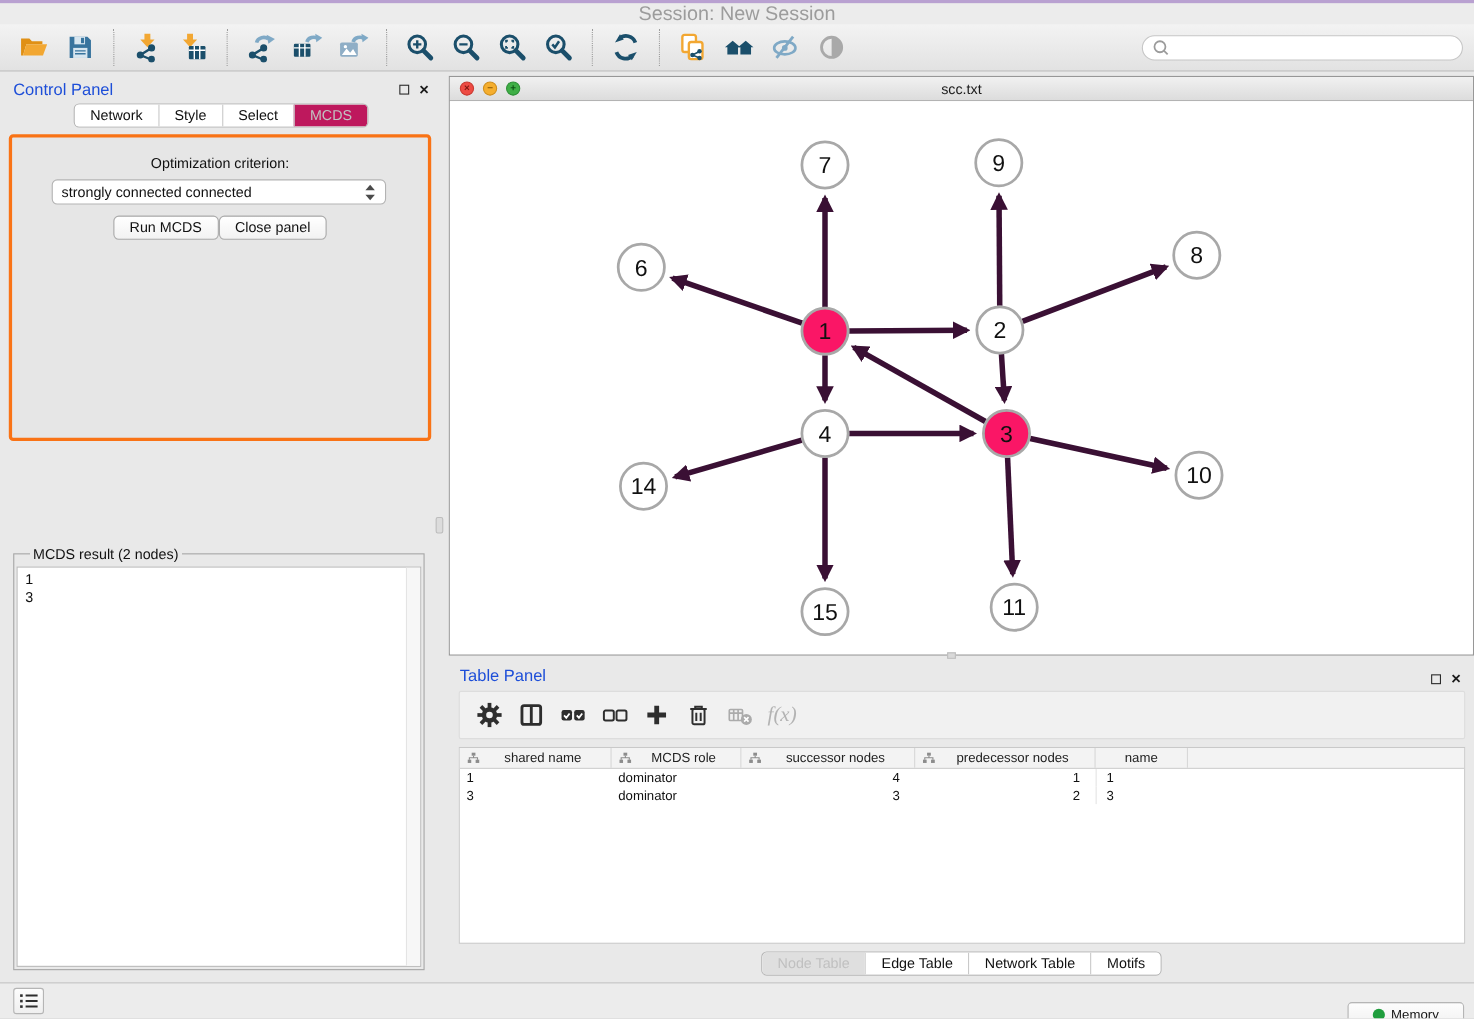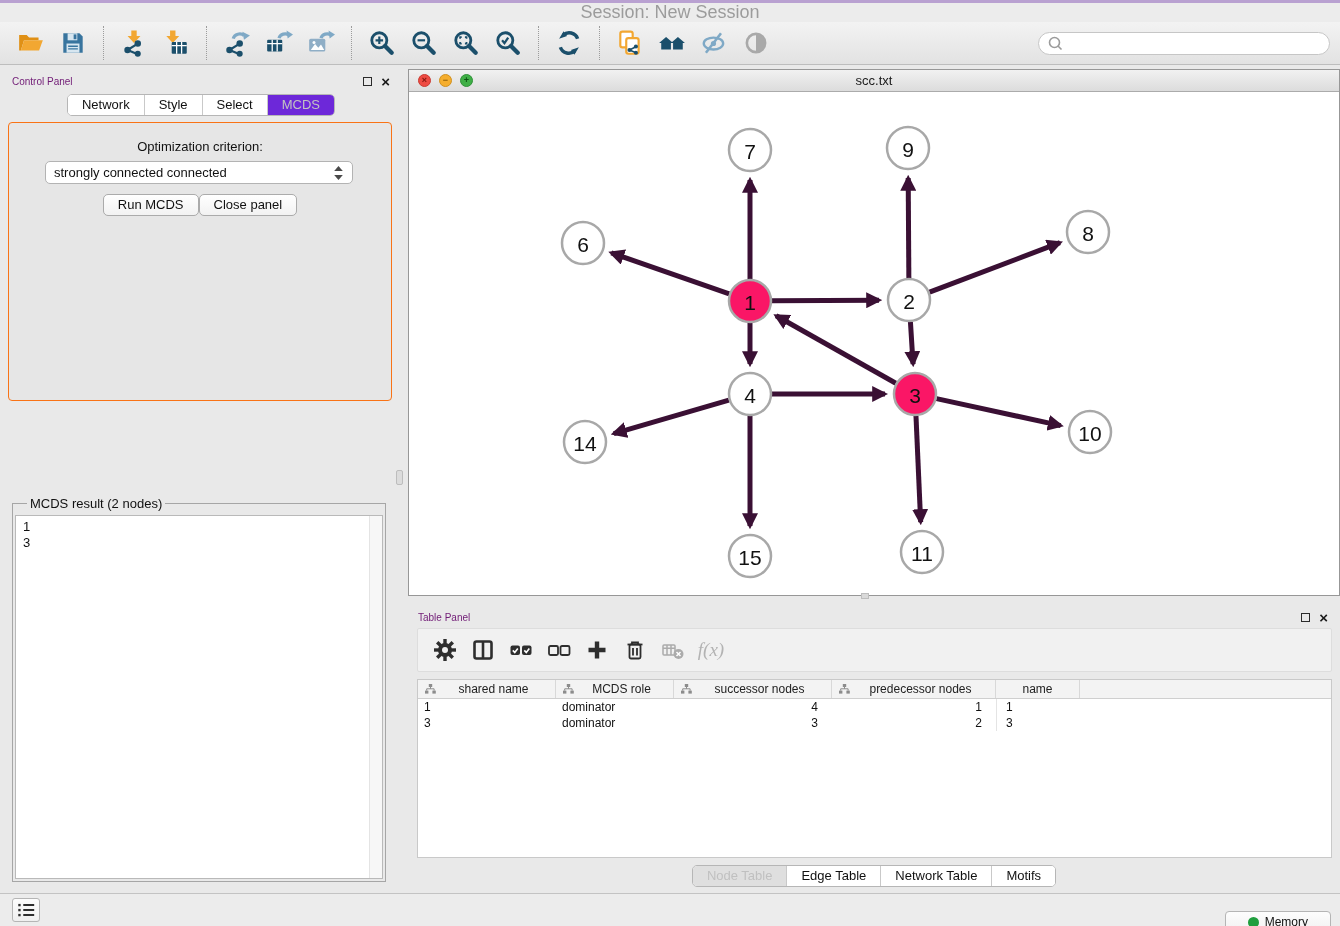--- a/index.html
+++ b/index.html
@@ -21,33 +21,33 @@
   .searchbox { margin-left:auto; width:292px; height:23px; background:#fff; border:1px solid #C6C6C6;
                border-radius:12px; display:flex; align-items:center; padding:0 8px; }
   .searchbox input { border:none; outline:none; flex:1; font-size:12px; background:transparent; margin-left:5px; }
 
   
   .main { position:absolute; top:65px; bottom:33px; left:0; right:0; }
 
   
   .control-panel { position:absolute; left:0; top:0; width:402px; height:100%; background:#E9E9E9; }
   .panel-head { display:flex; align-items:center; height:26px; padding:0 12px; }
-  .panel-title { font-size:10px; color:#701a75; }
+  .panel-title { font-size:15px; color:#1d4ed8; }
   .panel-head .winbtns { margin-left:auto; display:flex; align-items:center; gap:9px; }
   .float-btn { width:9px; height:9px; border:1.6px solid #2B2B2B; display:inline-block; }
   .close-btn { font-size:15px; font-weight:bold; color:#1A1A1A; line-height:11px; }
 
   .seg-tabs { display:flex; justify-content:center; }
   .seg { display:inline-flex; border:1px solid #B6B6B6; border-radius:5px; overflow:hidden; background:#fff; height:22px; }
   .seg .tab { padding:0 14px; font-size:13px; line-height:20px; color:#111; background:#fff; border-left:1px solid #C9C9C9; }
   .seg .tab:first-child { border-left:none; }
-  .seg .tab.active { background:#6d28d9; color:#C2C2C2; }
+  .seg .tab.active { background:#be185d; color:#C2C2C2; }
 
   .cp-content { position:absolute; left:8px; right:10px; top:54px; height:279px;
-                background:#E6E6E6; border:1px solid #f97316; border-radius:4px; }
+                background:#E6E6E6; border:3px solid #f97316; border-radius:4px; }
   .opt-label { text-align:center; font-size:13px; color:#111; margin-top:16px; }
   .selectbox { position:absolute; left:36px; right:38px; top:38px; height:23px; background:#fff;
                border:1px solid #B3B3B3; border-radius:5px; display:flex; align-items:center; padding:0 8px; }
   .selectbox .sel-text { font-size:13px; color:#111; flex:1; }
   .btn-row { position:absolute; top:71px; left:0; right:0; display:flex; justify-content:center; }
   .pbtn { height:22px; padding:0 14px; background:linear-gradient(#FFFFFF,#F2F2F2); border:1px solid #ABABAB;
           border-radius:5px; font-size:13px; color:#111; line-height:20px; }
 
   .result-fieldset { position:absolute; left:12px; right:16px; top:428px; height:386px;
                      border:1px solid #A6A6A6; padding:4px 2px 2px 2px; }

